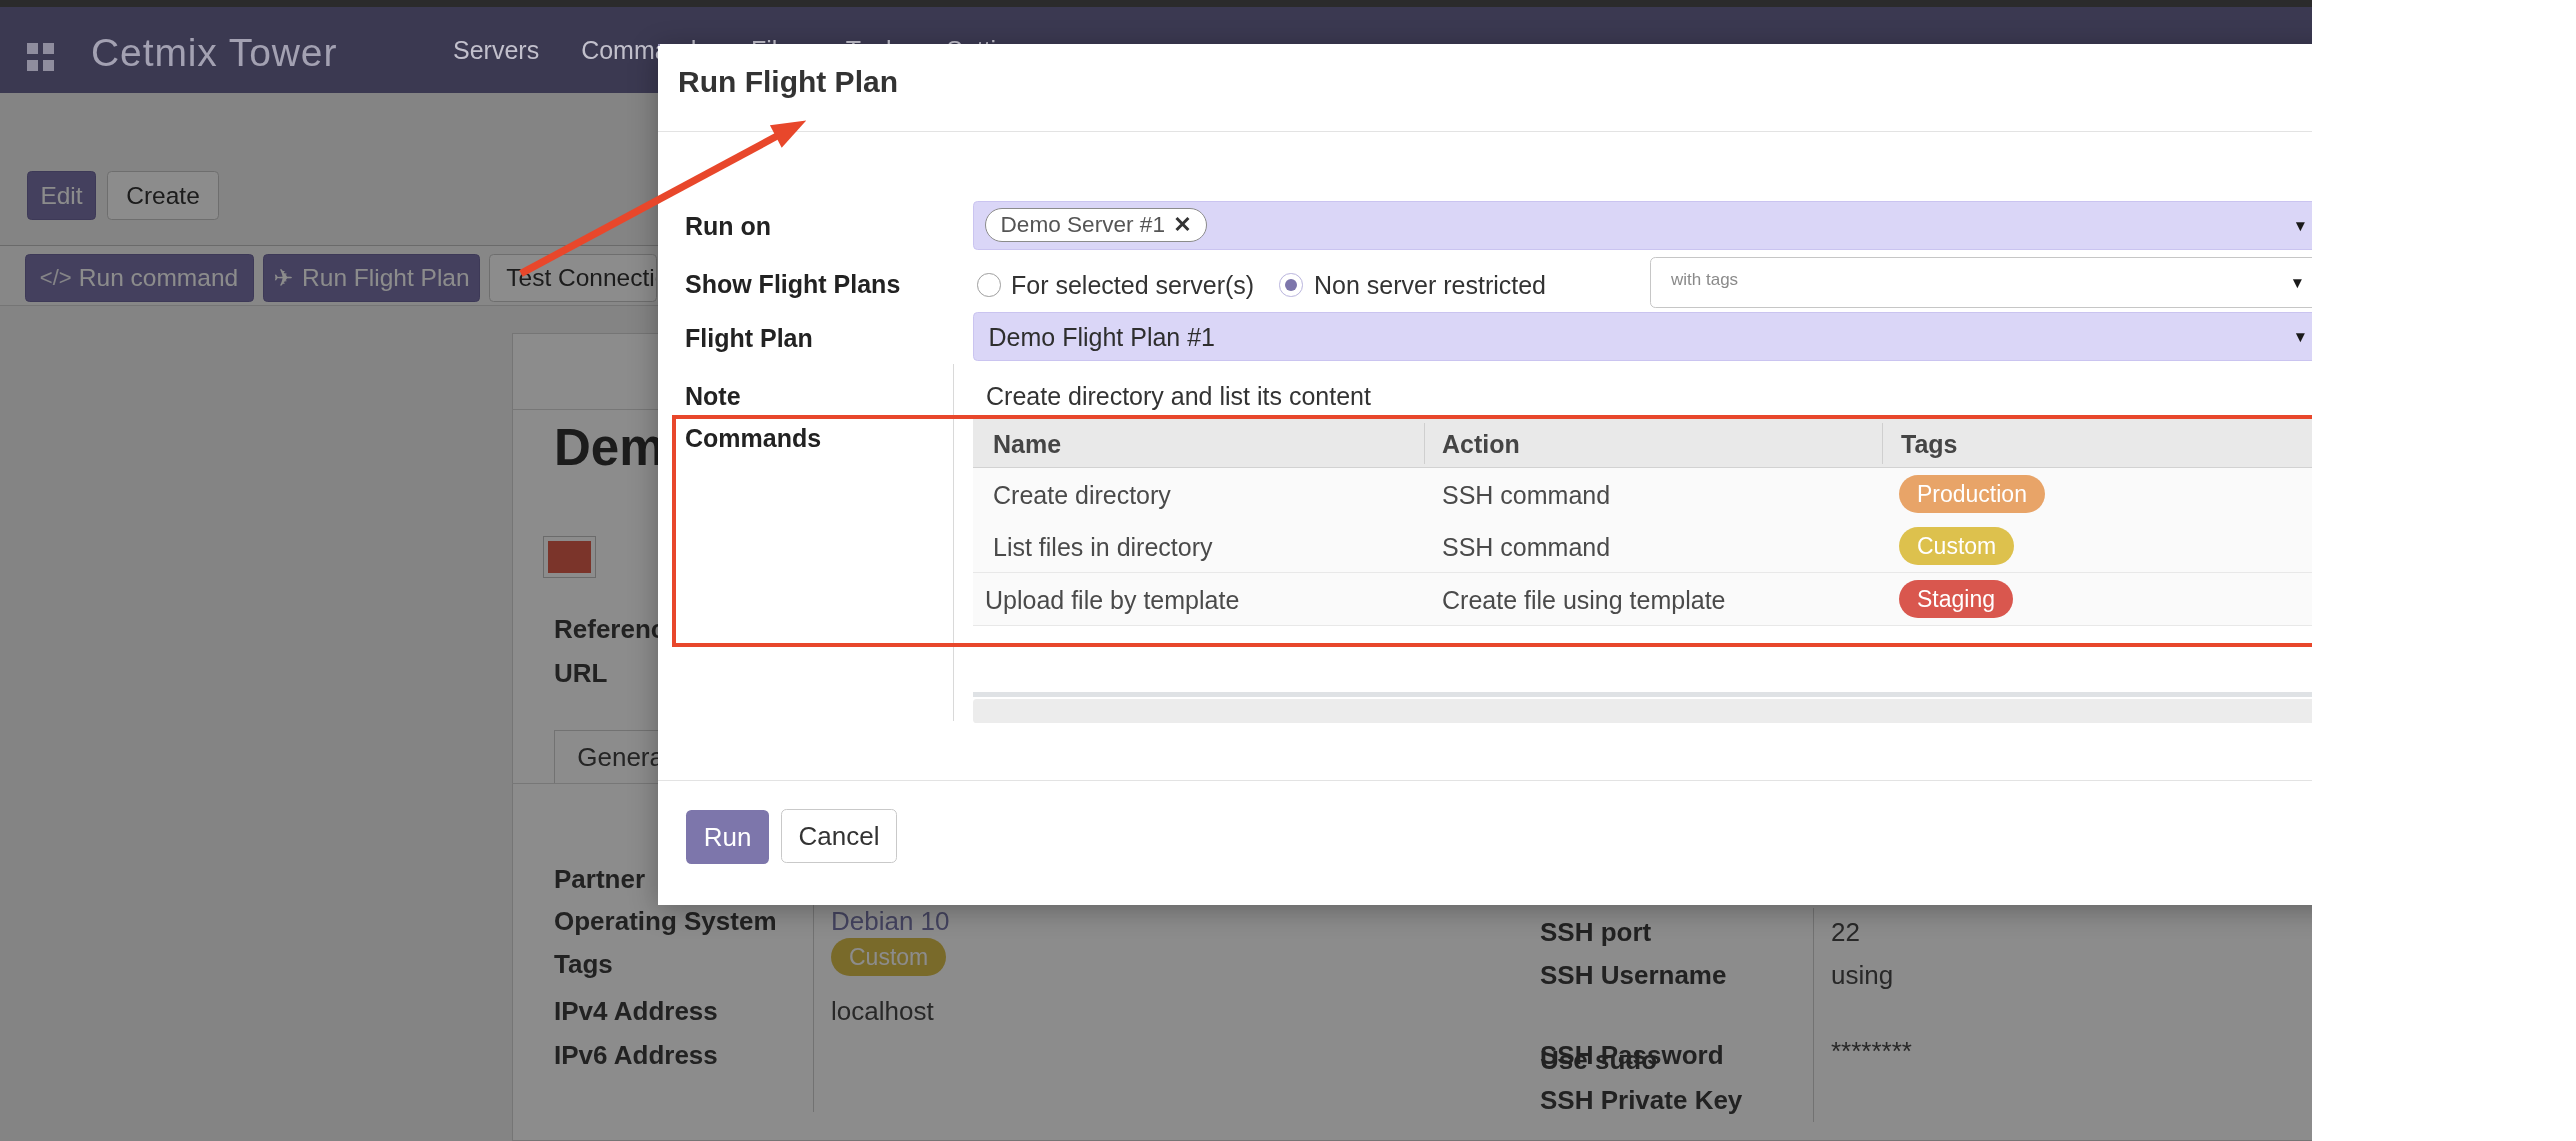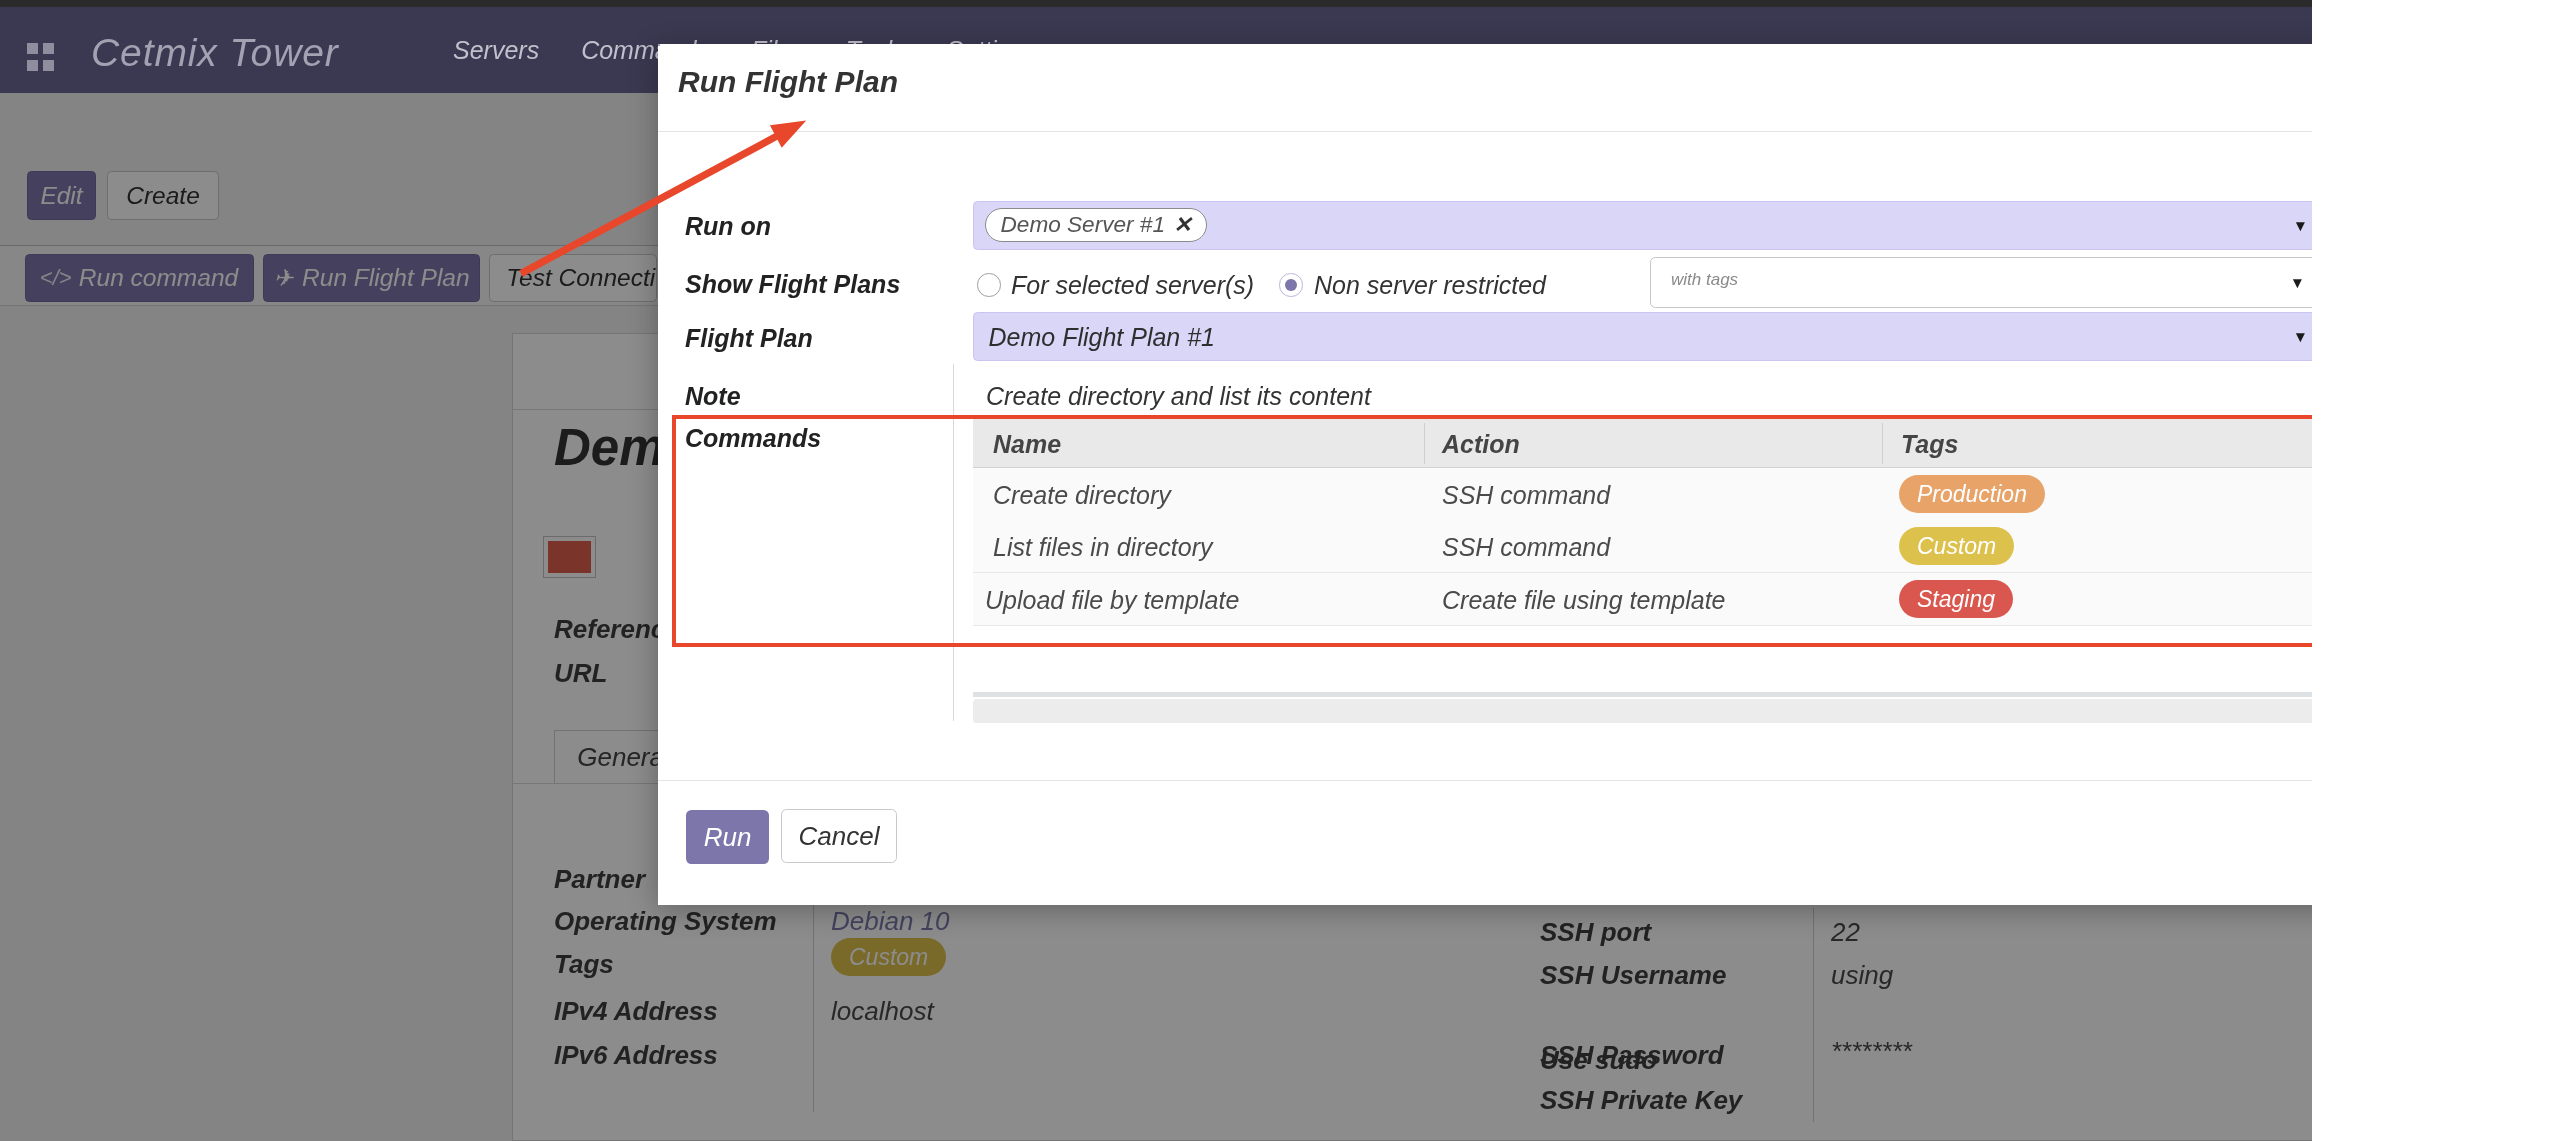--- a/index.html
+++ b/index.html
@@ -1,17 +1,17 @@
 <!DOCTYPE html>
 <html style="font-size:14.5px"><head>
 <meta charset="utf-8">
 <style>
   html,body{margin:0;padding:0;background:#fff;}
   *{box-sizing:border-box;font-family:"Liberation Sans",sans-serif;}
-  #stage{position:relative;width:2312px;height:1141px;overflow:hidden;background:#f1f0f0;font-style:italic;}
+  #stage{position:relative;width:2312px;height:1141px;overflow:hidden;background:#f1f0f0;}
   .abs{position:absolute;}
 
   
   .topstrip{left:0;top:0;width:2576px;height:7.2px;background:#2b2b2b;}
   .navbar{left:0;top:7.2px;width:2576px;height:86px;background:#3b3951;}
   .apps-grid{left:27px;top:36px;width:27px;height:27px;display:grid;grid-template-columns:11px 11px;grid-template-rows:11px 11px;gap:5.4px;}
   .apps-grid span{background:#8f8d9e;display:block;}
   .brand{left:91px;top:23.5px;font-size:39px;color:#a3a1b2;letter-spacing:0.9px;}
   .navmenu{left:453px;top:0;height:86px;display:flex;align-items:center;gap:42px;}
   .navmenu span{font-size:25px;color:#c2c0cc;}

